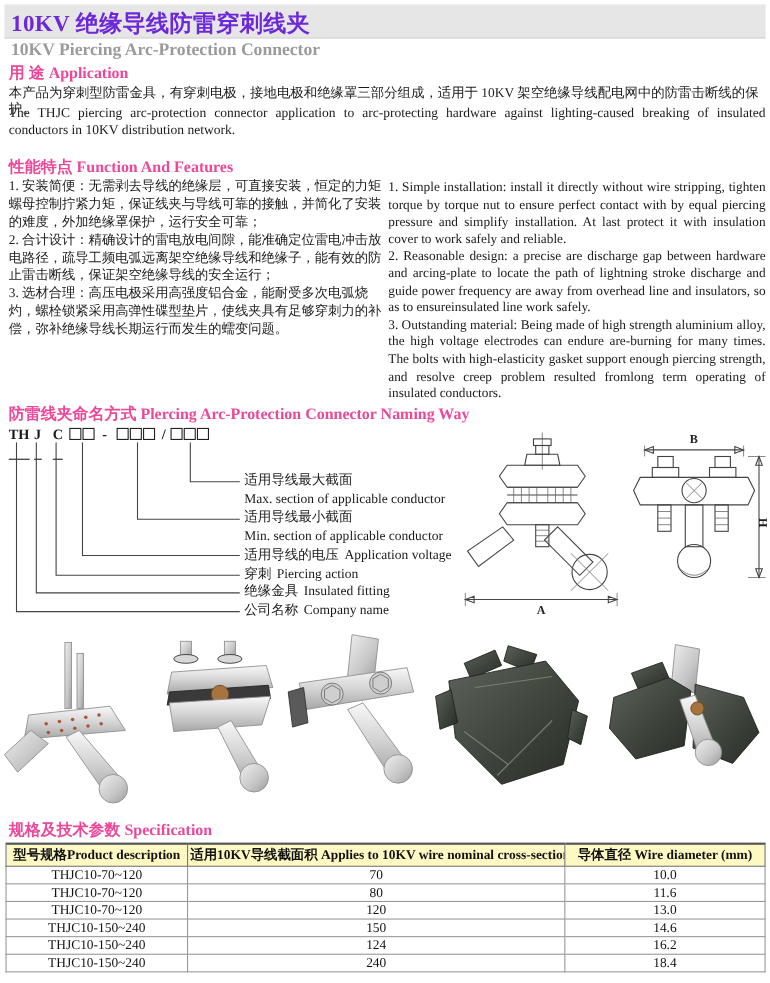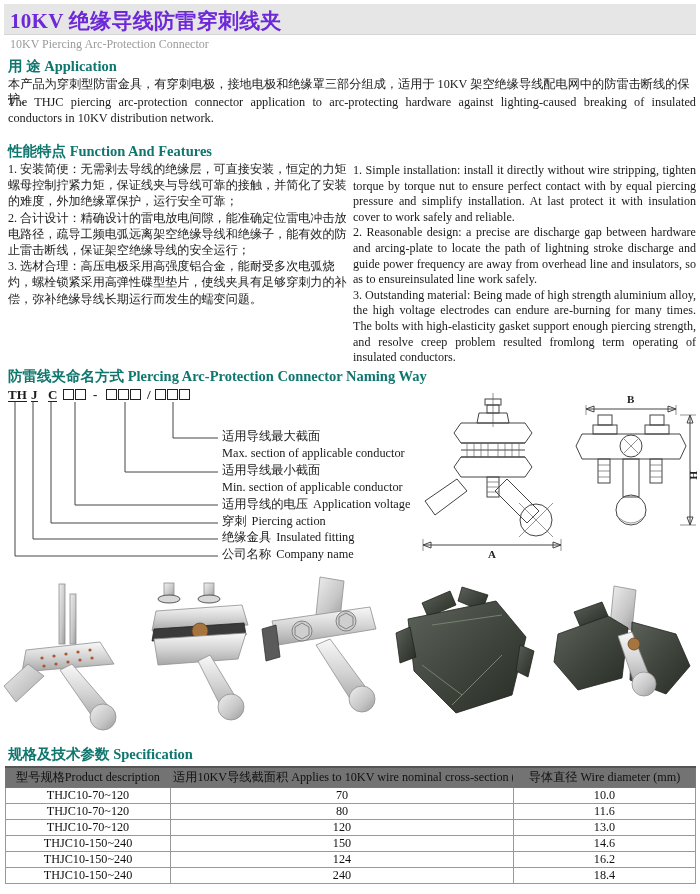--- a/index.html
+++ b/index.html
@@ -1,44 +1,44 @@
 <!DOCTYPE html>
 <html><head>
 <meta charset="utf-8">
 <style>
   html,body{margin:0;padding:0;background:#fff;}
   .page{position:relative;width:700px;height:894px;background:#ffffff;overflow:hidden;
         font-family:"Liberation Serif","DejaVu Serif",serif;color:#1a1a1a;}
   .hbar{position:absolute;left:4px;top:4px;width:692px;height:30px;background:#e6e6e6;border-bottom:1px solid #d4d4d4;}
   .title{position:absolute;left:10px;top:7px;font-size:21px;font-weight:bold;color:#6d28d9;letter-spacing:.3px;white-space:nowrap;}
-  .subtitle{position:absolute;left:10px;top:37px;font-size:12px;color:#9b9b9b;white-space:nowrap;}
-  .h2{position:absolute;left:8px;font-size:14.5px;font-weight:bold;color:#0f766e;white-space:nowrap;}
+  .subtitle{position:absolute;left:10px;top:37px;font-size:16px;color:#9b9b9b;white-space:nowrap;font-weight:bold;}
+  .h2{position:absolute;left:8px;font-size:14.5px;font-weight:bold;color:#ec4899;white-space:nowrap;}
   #h-app{top:57px;}
   .app-cn{position:absolute;left:8px;top:77px;width:688px;font-size:12.2px;line-height:15px;}
   .app-en{position:absolute;left:8px;top:94px;width:688px;font-size:12.3px;line-height:16px;text-align:justify;}
   #h-feat{top:142px;}
   .feat-cn{position:absolute;left:8px;top:161px;width:341px;font-size:12.1px;line-height:16.2px;}
   .feat-en{position:absolute;left:353px;top:163px;width:343px;font-size:12.1px;line-height:15.6px;text-align:justify;}
   .feat-cn p,.feat-en p{margin:0;}
   #h-naming{top:367px;}
-  .cl{position:absolute;top:388px;font-size:13px;font-weight:bold;border-bottom:1.5px solid #222;padding-bottom:0px;line-height:13px;}
+  .cl{position:absolute;top:388px;font-size:13px;font-weight:bold;border-bottom:1.5px solid #222;padding-bottom:16px;line-height:13px;}
   .csep{position:absolute;top:388px;font-size:13px;font-weight:bold;line-height:14px;}
   .boxgrp{position:absolute;top:389px;height:13px;white-space:nowrap;}
   .box{display:inline-block;width:9px;height:9px;border:1.5px solid #222;margin-right:1px;vertical-align:top;}
   .nlines{position:absolute;left:0;top:402px;width:240px;height:160px;}
   .nlabel{position:absolute;white-space:nowrap;font-size:12.3px;line-height:13px;}
   .nlabel .en{margin-left:5px;}
   .drawing{position:absolute;}
   .tline{stroke:#444;stroke-width:1;fill:none;}
   .thin{stroke:#666;stroke-width:.7;fill:none;}
   .dimtxt{font-family:"Liberation Serif",serif;font-size:11px;font-weight:bold;fill:#222;}
   .photo{position:absolute;}
   #h-spec{top:745px;}
   .spec{position:absolute;left:5px;top:766px;width:690px;border-collapse:collapse;table-layout:fixed;font-size:12.2px;color:#111;}
-  .spec th{background:#737373;border:1px solid #777;border-top:2px solid #555;height:19px;font-weight:normal;padding:0 2px;overflow:hidden;white-space:nowrap;}
+  .spec th{background:#fef9c3;border:1px solid #777;border-top:2px solid #555;height:19px;font-weight:bold;padding:0 2px;overflow:hidden;white-space:nowrap;}
   .spec td{border:1px solid #999;height:15px;text-align:center;padding:0;}
 </style>
 </head>
 <body>
 
 <div class="page">
 
   <svg width="0" height="0" style="position:absolute" aria-hidden="true">
     <defs>
       <linearGradient id="gSilver" x1="0" y1="0" x2="0" y2="1">

